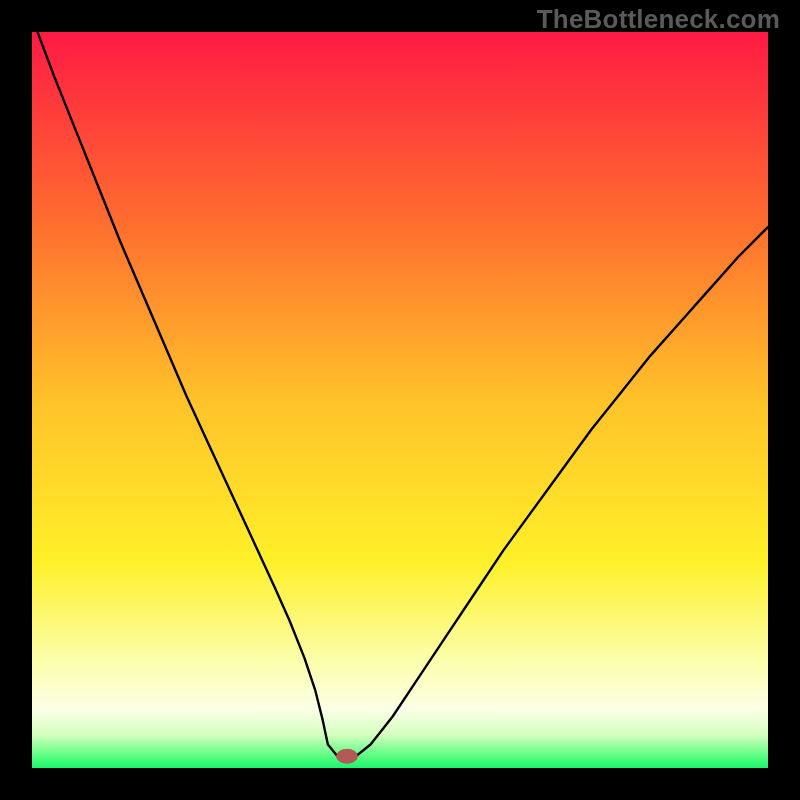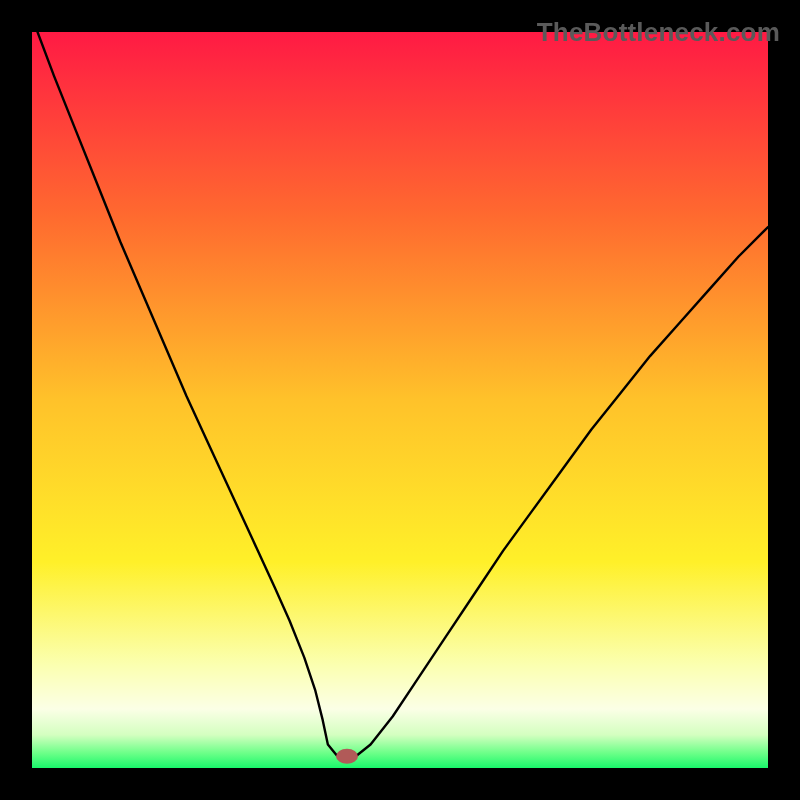--- a/index.html
+++ b/index.html
@@ -35,21 +35,20 @@
   }
   .watermark {
     position: absolute;
     top: 4px;
     right: 20px;
     font-size: 26px;
     font-weight: 600;
     color: #5a5a5a;
     letter-spacing: 0.2px;
     user-select: none;
-    margin-top: 13px;
   }
 </style>
 </head>
 <body>
 
 <div class="frame">
 
   <div class="plot-area">
     <svg class="plot-svg" viewBox="0 0 736 736" preserveAspectRatio="none">
       <defs>

